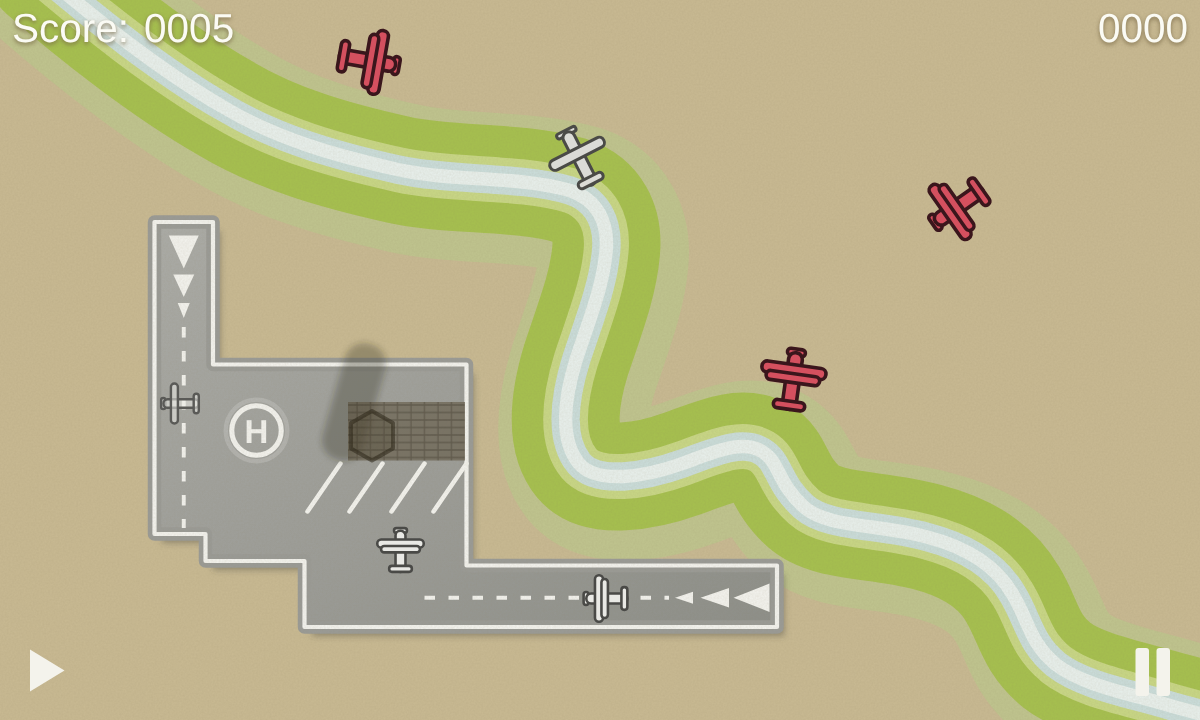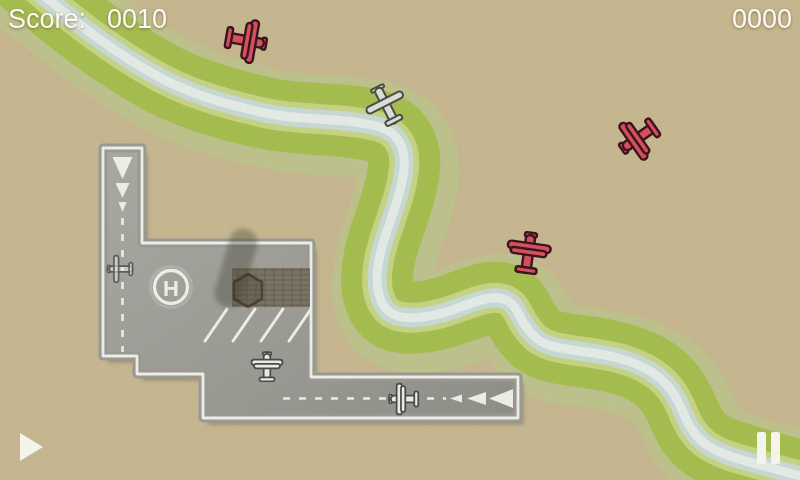--- a/index.html
+++ b/index.html
@@ -8,21 +8,21 @@
     font-family:"Liberation Sans", sans-serif;
     background:#c9ba93;
   }
   .stage svg{position:absolute;left:0;top:0;}
   .hud{
     position:absolute;top:3px;left:0;width:100%;
     color:#fbfbf4;font-size:27px;line-height:32px;
     text-shadow:0 1px 3px rgba(120,105,70,.85);
     pointer-events:none;
   }
-  .hud-score{position:absolute;left:8px;top:0;display:flex;gap:21px;}
+  .hud-score{position:absolute;left:8px;top:0;display:flex;gap:10px;}
   .hud-high{position:absolute;right:8px;top:0;display:flex;}
   .hud-high .value{margin-left:66px;}
 </style>
 </head>
 <body>
 
 <div class="stage">
 
 <svg width="800" height="480" viewBox="0 0 800 480">
   <defs>
@@ -155,20 +155,20 @@
   </g>
   <g>
     <rect x="757" y="432" width="9" height="32" rx="2" fill="#f4f3ec"></rect>
     <rect x="771" y="432" width="9" height="32" rx="2" fill="#f4f3ec"></rect>
   </g>
 </svg>
 
 <div class="hud">
   <div class="hud-score">
     <span>Score:</span>
-        <span>0010</span>
+        <span>0005</span>
   </div>
   <div class="hud-high">
         <span class="value">0000</span>
   </div>
 </div>
 
 </div>
 
 </body></html>

